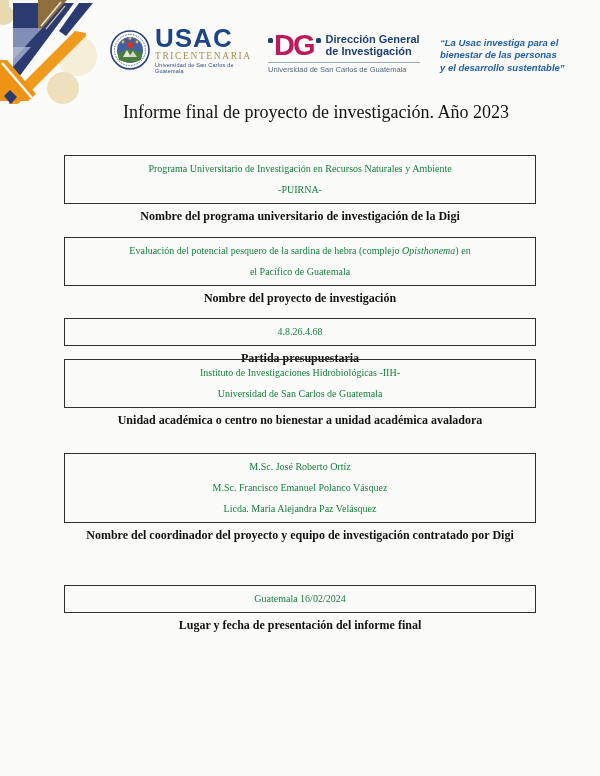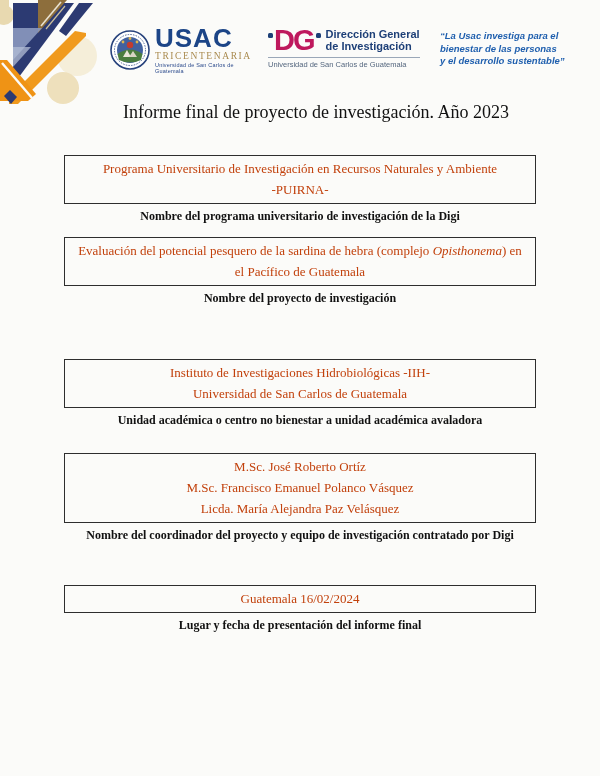--- a/index.html
+++ b/index.html
@@ -3,42 +3,42 @@
 <meta charset="utf-8">
 <style>
   html,body{margin:0;padding:0;background:#fbfbf9;}
   .page{
     position:relative;width:600px;height:776px;background:#fbfbf9;
     font-family:"Liberation Serif",serif;color:#1a1a1a;overflow:hidden;
   }
   
   .corner{position:absolute;top:0;left:0;width:98px;height:104px;}
   
-  .header{position:absolute;top:26px;left:110px;width:478px;display:flex;align-items:flex-start;}
+  .header{position:absolute;top:26px;left:110px;width:478px;display:flex;align-items:flex-end;}
   .usac-logo{display:flex;align-items:center;width:140px;flex:0 0 auto;}
   .emblem{width:40px;height:40px;flex:0 0 auto;}
   .usac-text{margin-left:5px;font-family:"Liberation Sans",sans-serif;}
   .usac-acronym{font-size:26px;font-weight:bold;color:#1c4587;line-height:24px;letter-spacing:1px;}
   .usac-sub{font-family:"Liberation Serif",serif;font-size:9.5px;letter-spacing:1.6px;color:#a98a4e;margin-top:1px;}
   .usac-tag{font-size:5.5px;color:#2b4a8c;margin-top:1px;letter-spacing:.2px;}
   .dgi-logo{margin-left:18px;width:152px;flex:0 0 auto;font-family:"Liberation Sans",sans-serif;}
   .dgi-top{display:flex;align-items:center;}
   .dgi-dot{width:5px;height:5px;background:#1d3f77;border-radius:1.5px;margin-top:-10px;flex:0 0 auto;}
   .dgi-mono{font-size:29px;font-weight:bold;color:#be185d;letter-spacing:-2px;line-height:28px;margin:0 2px 0 1px;}
   .dgi-name{margin-left:5px;font-size:11px;font-weight:bold;color:#1d3f77;line-height:12.5px;}
   .dgi-sub{margin-top:3px;padding-top:2px;border-top:1px solid #9aa7b8;font-size:7.5px;color:#55677f;white-space:nowrap;}
   .quote{margin-left:20px;width:162px;font-family:"Liberation Sans",sans-serif;
     font-style:italic;font-weight:bold;font-size:9.5px;line-height:12.5px;color:#1f5fae;padding-top:4px;}
   
   .title{position:absolute;top:102px;left:16px;width:100%;margin:0;text-align:center;
     font-size:18px;font-weight:normal;color:#111;font-family:"Liberation Serif",serif;}
   
   .section{position:absolute;left:0;width:100%;}
   .box{width:450px;margin:0 auto;border:1px solid #2e2e2e;padding:2px 10px 3px;
-    text-align:center;font-size:13px;line-height:21px;color:#c2410c;box-sizing:content-box;}
+    text-align:center;font-size:10px;line-height:21px;color:#15803d;box-sizing:content-box;}
   .label{margin-top:5px;text-align:center;font-weight:bold;font-size:12px;color:#111;white-space:nowrap;}
   .s1{top:155px}.s2{top:237px}.s3{top:318px}.s4{top:359px}.s5{top:453px}.s6{top:585px}
 </style>
 </head>
 <body>
 
 <div class="page">
 
   <svg class="corner" viewBox="0 0 98 104" aria-hidden="true">
     <rect x="0" y="0" width="9" height="14" fill="#e8d9b0"></rect>
@@ -112,20 +112,26 @@
   </div>
 
   <div class="section s2">
     <div class="box">
       <div><span>Evaluación del potencial pesquero de la sardina de hebra (complejo</span> <i>Opisthonema</i><span>) en</span></div>
       <div>el Pacífico de Guatemala</div>
     </div>
     <div class="label">Nombre del proyecto de investigación</div>
   </div>
 
+  <div class="section s3">
+    <div class="box">
+      <div>4.8.26.4.68</div>
+    </div>
+    <div class="label">Partida presupuestaria</div>
+  </div>
 
   <div class="section s4">
     <div class="box">
       <div>Instituto de Investigaciones Hidrobiológicas -IIH-</div>
       <div>Universidad de San Carlos de Guatemala</div>
     </div>
     <div class="label">Unidad académica o centro no bienestar a unidad académica avaladora</div>
   </div>
 
   <div class="section s5">

